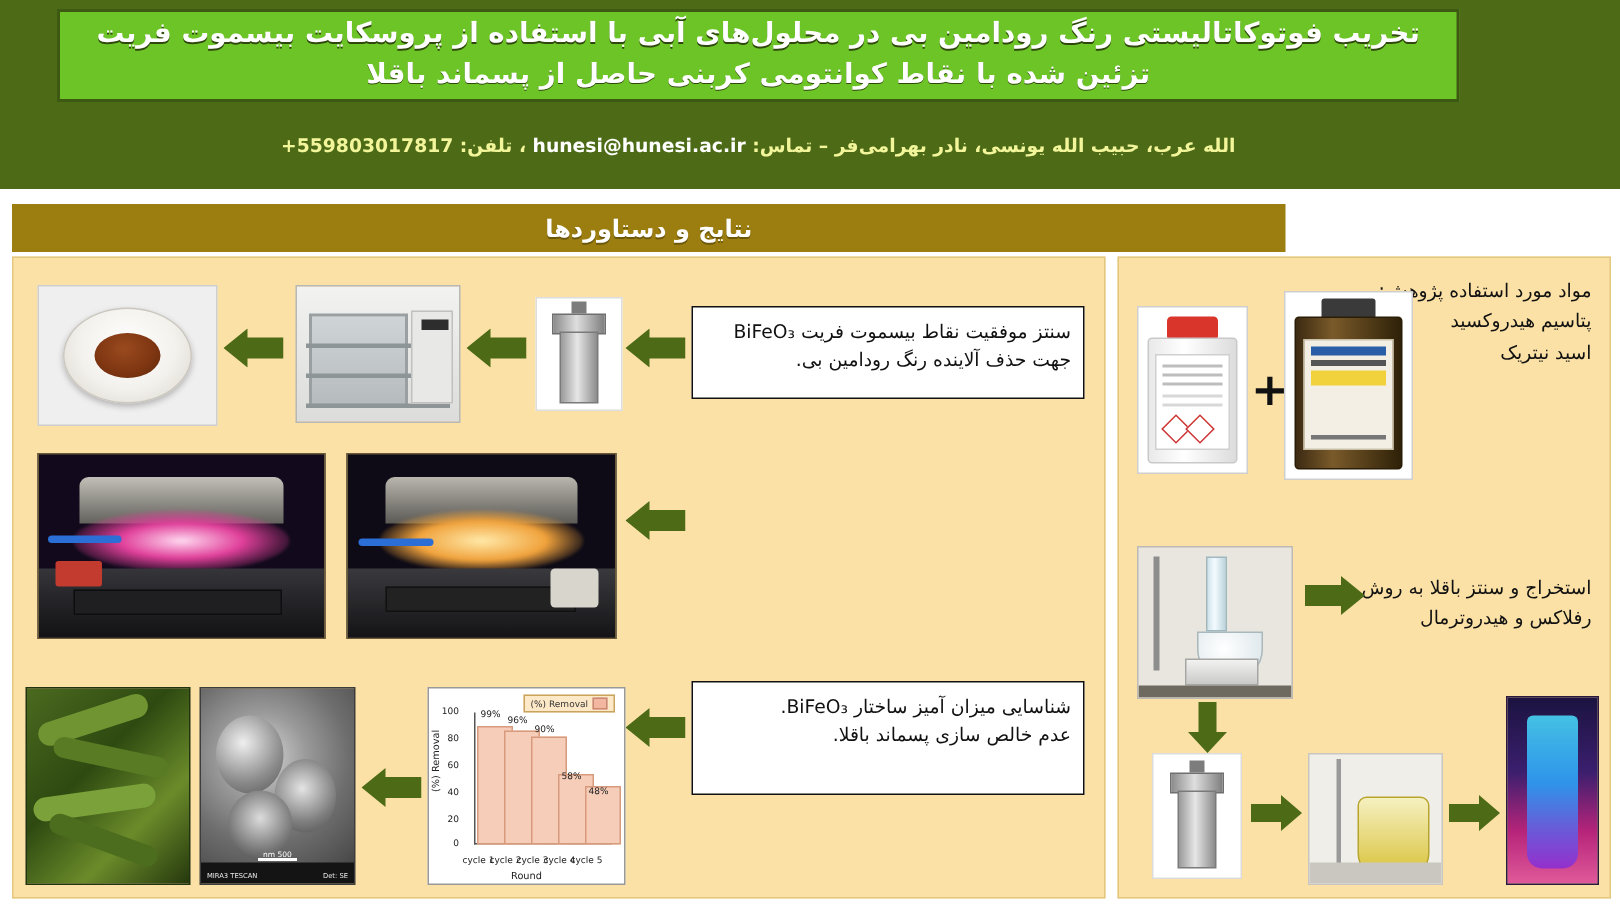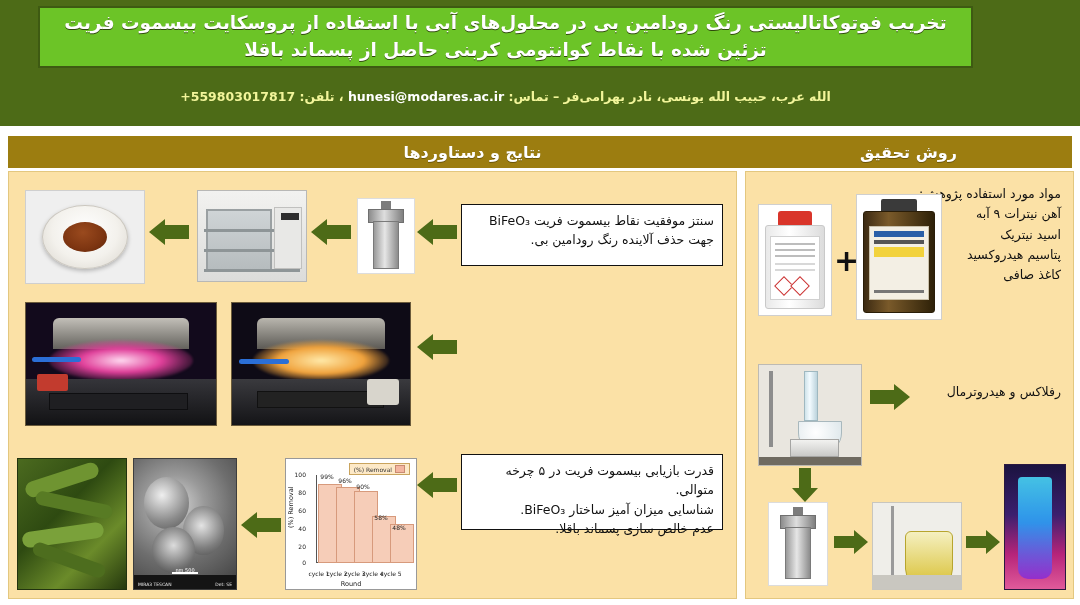--- a/index.html
+++ b/index.html
@@ -57,21 +57,21 @@
   
   .bar{
     position:absolute;height:32px;
     background:#9c7d10;
     display:flex;align-items:center;justify-content:center;
   }
   .bar span{
     color:#ffffff;font-weight:bold;font-size:16px;
     text-shadow:0 1px 0 #6d570a;
   }
-  .bar-results{left:8px;top:136px;width:849px;padding-left:40px;}
+  .bar-results{left:8px;top:136px;width:849px;}
   .bar-method{left:745px;top:136px;width:327px;}
 
   
   .panel{
     position:absolute;
     background:#fbe1a6;
     border:1px solid #e3c77f;
   }
   .panel-results{left:8px;top:171px;width:727px;height:426px;}
   .panel-method{left:745px;top:171px;width:327px;height:426px;}
@@ -251,31 +251,28 @@
 
 <div class="poster">
 
   <div class="header">
     <div class="title-band">
       <span>تخریب فوتوکاتالیستی رنگ رودامین بی در محلول‌های آبی با استفاده از پروسکایت بیسموت فریت تزئین شده با نقاط کوانتومی کربنی حاصل از پسماند باقلا</span>
     </div>
     <div class="authors">
       <span>
         <span>الله عرب، حبیب الله یونسی، نادر بهرامی‌فر – تماس:</span>
-        <span class="mail">hunesi@modares.ac.ir</span>
+        <span class="mail">hunesi@hunesi.ac.ir</span>
         <span>، تلفن: 559803017817+</span>
       </span>
     </div>
   </div>
 
   <div class="bar bar-results">
     <span>نتایج و دستاوردها</span>
-  </div>
-  <div class="bar bar-method">
-    <span>روش تحقیق</span>
   </div>
 
   <div class="panel panel-results">
 
     <div class="textbox" style="left:452px;top:32px;width:262px;height:62px;">
       <span>سنتز موفقیت نقاط بیسموت فریت BiFeO₃ جهت حذف آلاینده رنگ رودامین بی.</span>
     </div>
 
     <div class="arrow" style="left:408px;top:47px;">
       <svg width="40" height="26" viewBox="0 0 40 26">
@@ -335,21 +332,20 @@
     <div class="photo reactor" style="left:16px;top:130px;width:190px;height:122px;background:#120a1c;">
       <div class="hood" style="background:linear-gradient(180deg,#c2bfb8,#64625d);"></div>
       <div class="glow" style="background:radial-gradient(ellipse at 50% 50%, #ffd9f0 0%, #e0409a 40%, rgba(60,10,60,0) 78%);"></div>
       <div class="bench" style="background:linear-gradient(180deg,#35353a,#121214);"></div>
       <div style="position:absolute;left:12%;bottom:12%;width:72%;height:13%;background:#1f1f22;border:1px solid #0e0e10;"></div>
       <div style="position:absolute;left:3%;top:44%;width:26%;height:5px;background:#2b6fd6;border-radius:3px;"></div>
       <div style="position:absolute;left:6%;bottom:28%;width:16%;height:14%;background:#c23b2e;border-radius:2px;"></div>
     </div>
 
     <div class="textbox" style="left:452px;top:282px;width:262px;height:76px;">
-      <div>قدرت بازیابی بیسموت فریت در ۵ چرخه متوالی.</div>
       <div>شناسایی میزان آمیز ساختار BiFeO₃.</div>
       <div>عدم خالص سازی پسماند باقلا.</div>
     </div>
 
     <div class="arrow" style="left:408px;top:300px;">
       <svg width="40" height="26" viewBox="0 0 40 26">
           <path d="M40 6 H16 V0 L0 13 L16 26 V20 H40 Z" fill="#4d6b17"></path>
         </svg>
     </div>
 
@@ -423,24 +419,22 @@
       <div style="position:absolute;left:4%;top:52%;width:76%;height:12%;background:#7aa13a;border-radius:8px;transform:rotate(-8deg);"></div>
       <div style="position:absolute;left:12%;top:72%;width:70%;height:11%;background:#4d6d1e;border-radius:8px;transform:rotate(20deg);"></div>
     </div>
 
   </div>
 
   <div class="panel panel-method">
 
     <div class="plaintext" style="right:12px;top:12px;width:160px;">
       <div>مواد مورد استفاده پژوهش:</div>
-      <div>آهن نیترات ۹ آبه</div>
+      <div>پتاسیم هیدروکسید</div>
       <div>اسید نیتریک</div>
-      <div>پتاسیم هیدروکسید</div>
-      <div>کاغذ صافی</div>
     </div>
 
     <div class="bottle-white" style="left:12px;top:32px;width:72px;height:110px;">
       <div class="bw-cap"></div>
       <div class="bw-body">
         <div class="bw-label">
           <div class="bw-line" style="top:6px;"></div>
           <div class="bw-line" style="top:12px;"></div>
           <div class="bw-line" style="top:18px;"></div>
           <div class="bw-line" style="top:26px;background:#d8d8d8;"></div>
@@ -459,20 +453,21 @@
         <div class="ba-label">
           <div class="ba-l1"></div>
           <div class="ba-l2"></div>
           <div class="ba-yellow"></div>
           <div class="ba-l3"></div>
         </div>
       </div>
     </div>
 
     <div class="plaintext" style="right:12px;top:210px;width:160px;">
+      <div>استخراج و سنتز باقلا به روش</div>
       <div>رفلاکس و هیدروترمال</div>
     </div>
 
     <div class="arrow" style="left:124px;top:212px;">
       <svg width="40" height="26" viewBox="0 0 40 26">
           <path d="M0 6 H24 V0 L40 13 L24 26 V20 H0 Z" fill="#4d6b17"></path>
         </svg>
     </div>
 
     <div class="photo reflux" style="left:12px;top:192px;width:102px;height:100px;">

